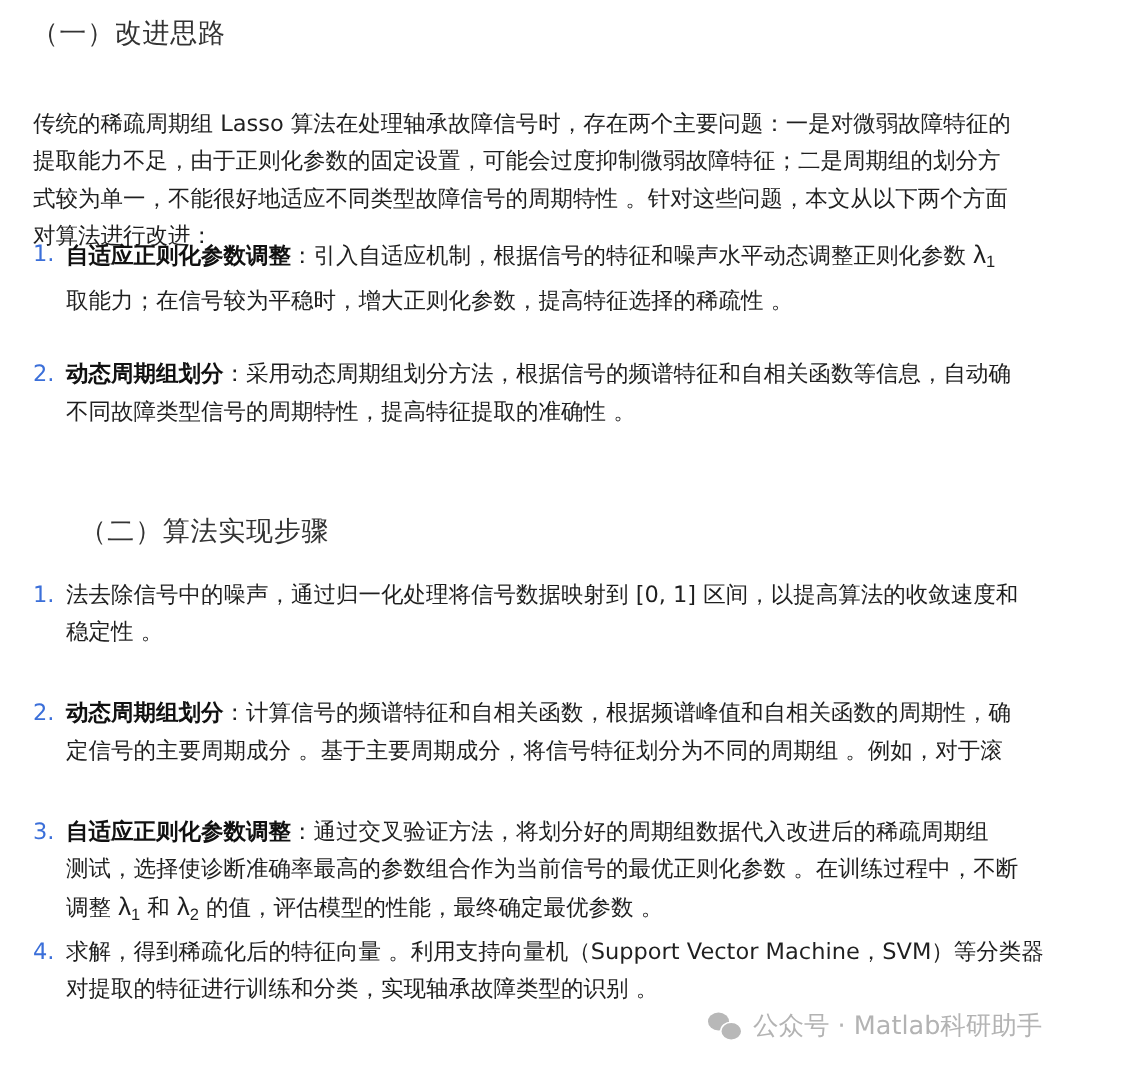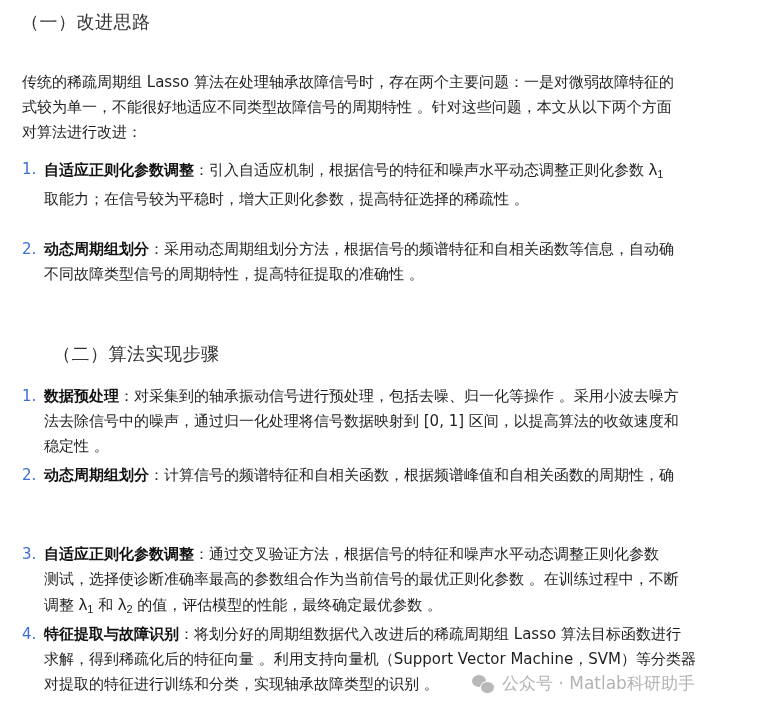--- a/index.html
+++ b/index.html
@@ -116,20 +116,21 @@
   </style>
 </head>
 <body>
 
 <div class="page">
 
   <div class="section-title" style="top:10px;">（一）改进思路</div>
 
   <div class="para" style="top:54px;margin-top:16px;">
     <span class="line">传统的稀疏周期组 Lasso 算法在处理轴承故障信号时，存在两个主要问题：一是对微弱故障特征的</span>
+    <span class="line">提取能力不足，由于正则化参数的固定设置，可能会过度抑制微弱故障特征；二是周期组的划分方</span>
     <span class="line">式较为单一，不能很好地适应不同类型故障信号的周期特性 。针对这些问题，本文从以下两个方面</span>
     <span class="line">对算法进行改进：</span>
   </div>
 
   <div class="list-item" style="top:157px;">
     <span class="list-num">1.</span>
     <div class="list-body">
       <span class="line">
         <span class="bold">自适应正则化参数调整</span><span>：引入自适应机制，根据信号的特征和噪声水平动态调整正则化参数 </span><span class="math"><span>λ</span><sub>1</sub></span>
       </span>
@@ -145,56 +146,51 @@
       </span>
       <span class="line">不同故障类型信号的周期特性，提高特征提取的准确性 。</span>
     </div>
   </div>
 
   <div class="section-title" style="top:342px;margin-left:32px;">（二）算法实现步骤</div>
 
   <div class="list-item" style="top:384px;">
     <span class="list-num">1.</span>
     <div class="list-body">
-      <span class="line">
-        <span class="bold">数据预处理</span><span>：对采集到的轴承振动信号进行预处理，包括去噪、归一化等操作 。采用小波去噪方</span>
-      </span>
       <span class="line">法去除信号中的噪声，通过归一化处理将信号数据映射到 [0, 1] 区间，以提高算法的收敛速度和</span>
       <span class="line">稳定性 。</span>
     </div>
   </div>
 
   <div class="list-item" style="top:463px;">
     <span class="list-num">2.</span>
     <div class="list-body">
       <span class="line">
         <span class="bold">动态周期组划分</span><span>：计算信号的频谱特征和自相关函数，根据频谱峰值和自相关函数的周期性，确</span>
       </span>
+      <span class="line">定信号的主要周期成分 。基于主要周期成分，将信号特征划分为不同的周期组 。例如，对于滚</span>
     </div>
   </div>
 
   <div class="list-item" style="top:542px;">
     <span class="list-num">3.</span>
     <div class="list-body">
       <span class="line">
-        <span class="bold">自适应正则化参数调整</span><span>：通过交叉验证方法，根据信号的特征和噪声水平动态调整正则化参数</span>
+        <span class="bold">自适应正则化参数调整</span><span>：通过交叉验证方法，将划分好的周期组数据代入改进后的稀疏周期组</span>
       </span>
       <span class="line">测试，选择使诊断准确率最高的参数组合作为当前信号的最优正则化参数 。在训练过程中，不断</span>
       <span class="line">
         <span>调整 </span><span class="math"><span>λ</span><sub>1</sub></span><span> 和 </span><span class="math"><span>λ</span><sub>2</sub></span><span> 的值，评估模型的性能，最终确定最优参数 。</span>
       </span>
     </div>
   </div>
 
   <div class="list-item" style="top:622px;">
     <span class="list-num">4.</span>
     <div class="list-body">
-      <span class="line">
-        <span class="bold">特征提取与故障识别</span><span>：将划分好的周期组数据代入改进后的稀疏周期组 Lasso 算法目标函数进行</span>
-      </span>
       <span class="line">求解，得到稀疏化后的特征向量 。利用支持向量机（Support Vector Machine，SVM）等分类器</span>
       <span class="line">对提取的特征进行训练和分类，实现轴承故障类型的识别 。</span>
     </div>
   </div>
 
   <div class="watermark">
     <span class="wechat-icon">
       <span class="b1"></span>
         <span class="b2"></span>
     </span>

